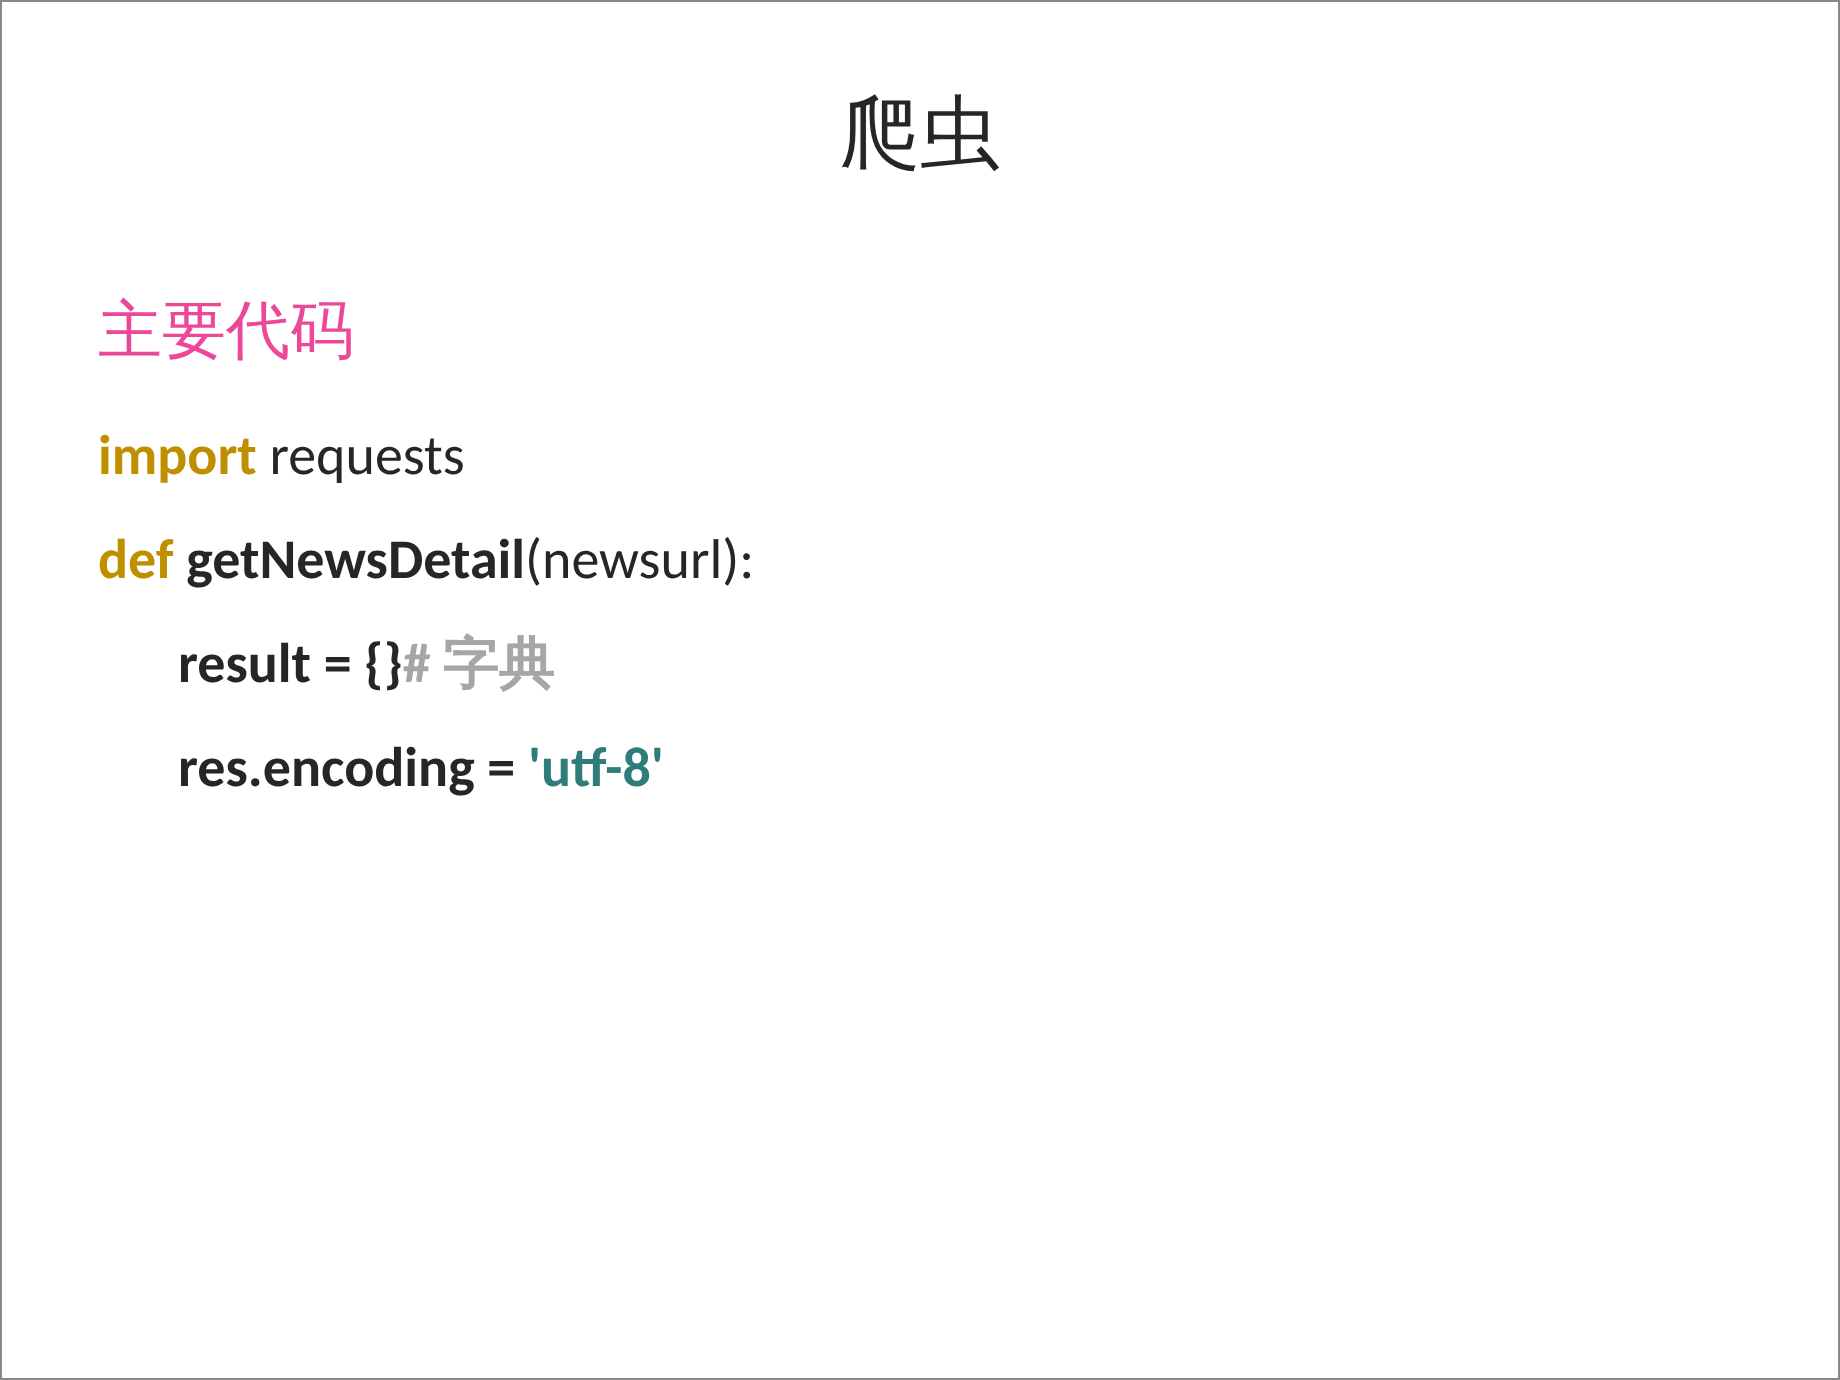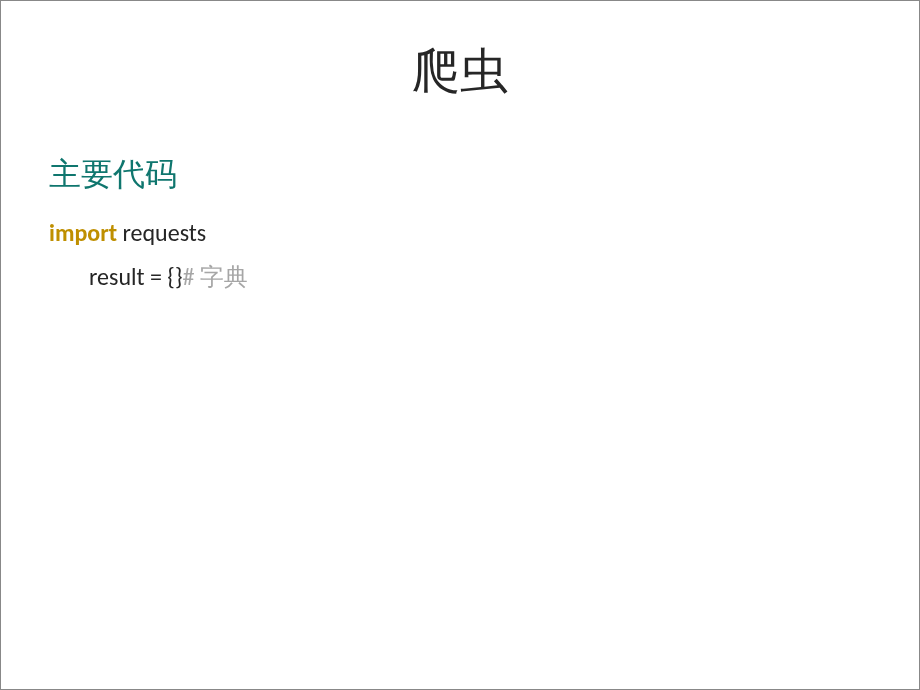--- a/index.html
+++ b/index.html
@@ -17,43 +17,44 @@
     }
     .slide-container {
       width: 100%;
       height: 100%;
       border: 1px solid #888;
       padding: 30px 48px 0 48px;
     }
     .slide-title {
       text-align: center;
       font-family: "SimSun", "KaiTi", serif;
-      font-size: 48px;
+      font-size: 40px;
       font-weight: normal;
       color: #262626;
       margin-top: 8px;
       margin-bottom: 50px;
     }
     .subtitle {
       font-family: "SimSun", "KaiTi", serif;
       font-size: 32px;
-      color: #0f766e;
+      color: #ec4899;
       margin-bottom: 14px;
     }
     .code-area {
-      font-size: 24px;
+      font-size: 28px;
       line-height: 1.85;
       color: #262626;
       font-family: "Calibri", "Arial", sans-serif;
     }
     .code-line {
       white-space: pre;
     }
     .indent {
       padding-left: 40px;
+      font-weight: bold;
     }
     .kw {
       color: #bf8f00;
       font-weight: bold;
     }
     .fn {
       color: #262626;
       font-weight: bold;
     }
     .str {
@@ -70,20 +71,22 @@
 <body>
 
 <div class="slide-container">
   <h1 class="slide-title">爬虫</h1>
   <div class="subtitle">主要代码</div>
 
   <div class="code-area">
     <div class="code-line"><span class="kw">import</span><span> requests</span></div>
 
 
+    <div class="code-line"><span class="kw">def </span><span class="fn">getNewsDetail</span><span>(newsurl):</span></div>
 
     <div class="code-line indent"><span>result = {}</span><span class="comment"># </span><span class="comment comment-cn">字典</span></div>
 
 
+    <div class="code-line indent"><span>res.encoding = </span><span class="str">'utf-8'</span></div>
 
 
   </div>
 </div>
 
 </body></html>

